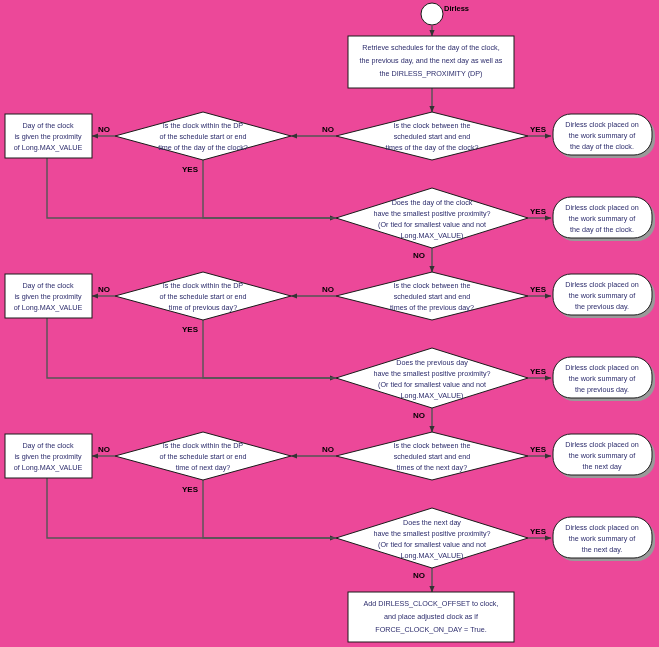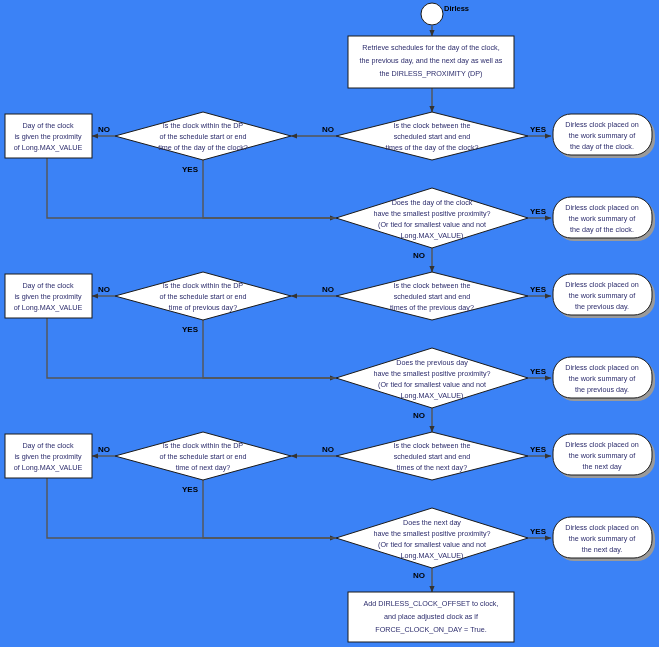--- a/index.html
+++ b/index.html
@@ -4,21 +4,21 @@
 <style>
   html, body {
     margin: 0;
     padding: 0;
     background: #ffffff;
   }
   #chart-root {
     position: relative;
     width: 659px;
     height: 647px;
-    background: #3b82f6;
+    background: #ec4899;
     font-family: "Liberation Sans", sans-serif;
   }
   svg.flow {
     display: block;
     width: 659px;
     height: 647px;
   }
   .shape-fill { fill: #ffffff; }
   .shape-stroke { stroke: #1a1a1a; stroke-width: 1; fill: none; }
   .shadow { fill: #9a9a9a; }

